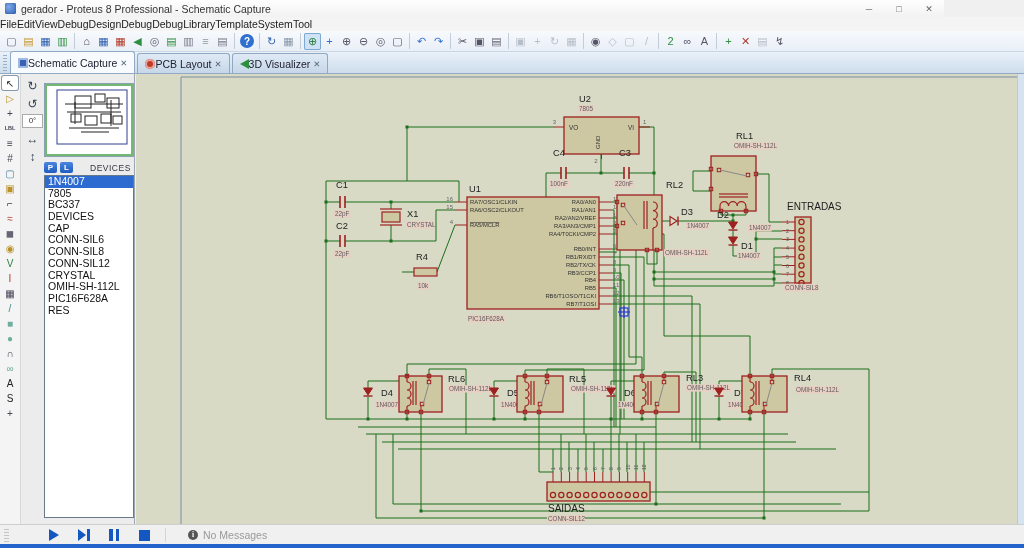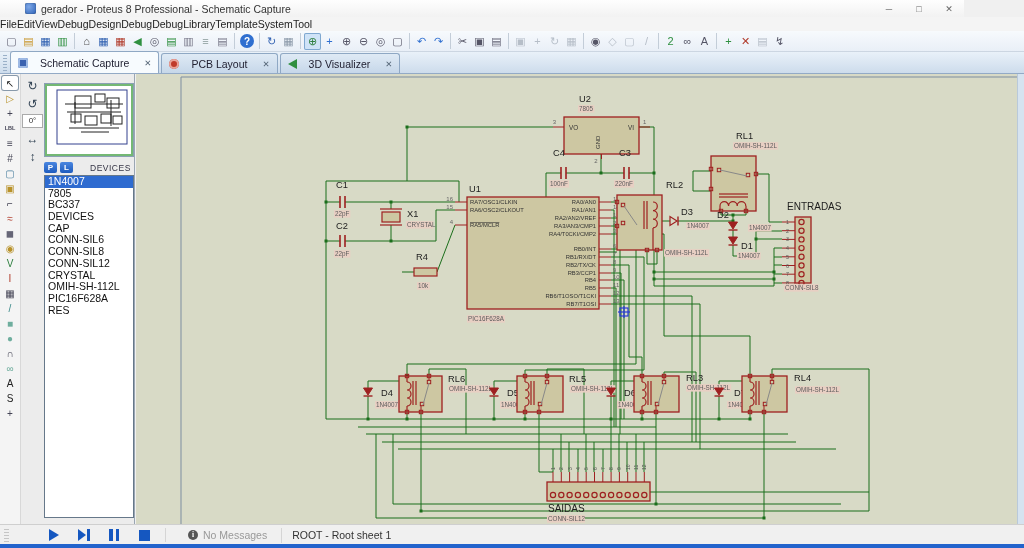--- a/index.html
+++ b/index.html
@@ -2,21 +2,21 @@
 <html><head>
 <meta charset="utf-8">
 <style>
   html,body{margin:0;padding:0;}
   body{width:1024px;height:548px;position:relative;overflow:hidden;
        font-family:"Liberation Sans",sans-serif;background:#f0f0f0;
        -webkit-font-smoothing:antialiased;}
   
   .titlebar{position:absolute;left:0;top:0;width:944px;height:17px;
     background:linear-gradient(#fefefe,#f2f2f2);display:flex;align-items:center;
-    font-size:10.5px;color:#333;border-bottom:1px solid #e3e3e3;padding-left:20px;}
+    font-size:10.5px;color:#333;border-bottom:1px solid #e3e3e3;}
   .app-icon{width:11px;height:11px;margin:0 5px 0 5px;border-radius:2px;
     background:radial-gradient(circle at 35% 35%,#7fa9e8,#2c5fb4);box-shadow:inset 0 0 1px #123;}
   .win-controls{margin-left:auto;display:flex;height:100%;}
   .win-btn{width:30px;height:100%;display:flex;align-items:center;justify-content:center;
     font-size:9px;color:#666;}
   
   .menubar{position:absolute;left:0;top:17px;width:1024px;height:14px;background:#f4f4f4;
     display:flex;align-items:center;font-size:10.5px;color:#222;}
   .menu-item{padding:0 0;cursor:default;}
   
@@ -29,21 +29,21 @@
   .tb-btn.active{background:#cfe3f7;box-shadow:inset 0 0 0 1px #7fa8d0;}
   .tb-btn.disabled{color:#b6bec8 !important;}
   .tb-btn.help{background:#2f6fd0;color:#fff;border-radius:8px;width:14px;height:14px;
     font-size:10px;font-weight:bold;margin:0 2px;}
   
   .tabbar{position:absolute;left:0;top:52px;width:1024px;height:22px;
     background:linear-gradient(#e9f1f9,#cddcec);border-bottom:1px solid #93aac6;
     display:flex;align-items:flex-end;padding-left:3px;box-sizing:border-box;}
   .tab-grip{width:10px;height:16px;margin:0 3px 2px 0;
     background:repeating-linear-gradient(0deg,#9ab0c8 0 1px,transparent 1px 3px);width:4px;}
-  .tab{height:19px;display:flex;align-items:center;gap:12px;padding:0 7px;font-size:10.5px;
+  .tab{height:19px;display:flex;align-items:center;gap:0;padding:0 7px;font-size:10.5px;
     color:#223;background:linear-gradient(#dfeaf5,#c6d7e9);border:1px solid #8fa8c4;
     border-bottom:none;border-radius:3px 3px 0 0;margin-right:2px;cursor:default;}
   .tab.active{background:#f7fbfe;height:21px;}
   .tab .close{font-size:8.5px;color:#567;margin-left:3px;}
   .tab-ic{width:10px;height:10px;border-radius:2px;flex:0 0 auto;}
   .tab-ic.schematic-icon{background:#3a62b0;box-shadow:inset 0 0 0 2px #9db9e4;}
   .tab-ic.pcb-icon{background:#c03a2a;border-radius:50%;box-shadow:inset 0 0 0 2px #e8a49a;}
   .tab-ic.viz3d-icon{width:0;height:0;border-right:9px solid #2f8f3f;
     border-top:5px solid transparent;border-bottom:5px solid transparent;border-radius:0;background:none;}
   
@@ -869,15 +869,14 @@
       </div>
     <div class="sim-btn">
         <div class="sh-stop"></div>
       </div>
   </div>
   <div class="botdiv"></div>
   <div class="msg">
     <div class="info-ic">i</div>
     <span>No Messages</span>
   </div>
-  <div class="sheetbox">ROOT - Root sheet 1</div>
 </div>
 <div class="winedge"></div>
 
 </body></html>

